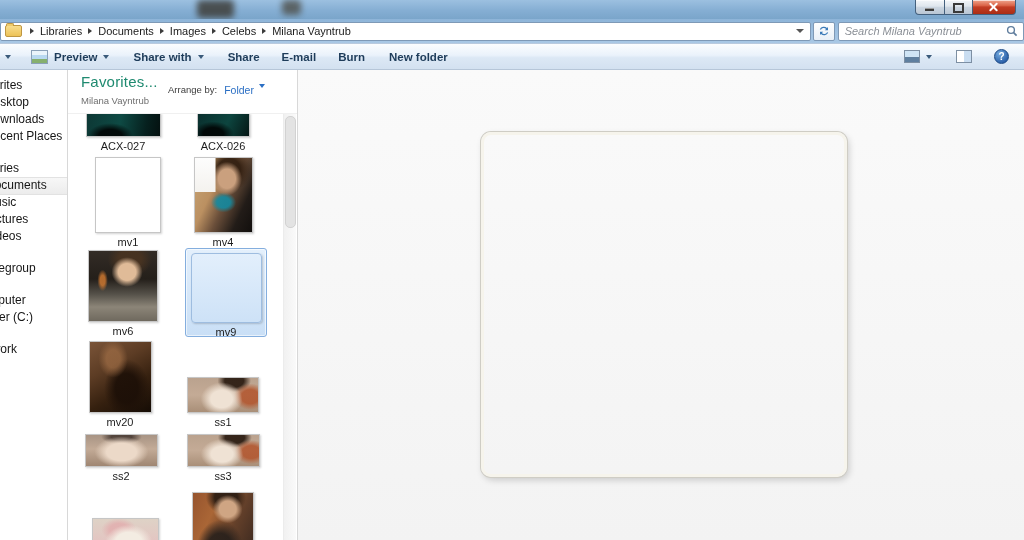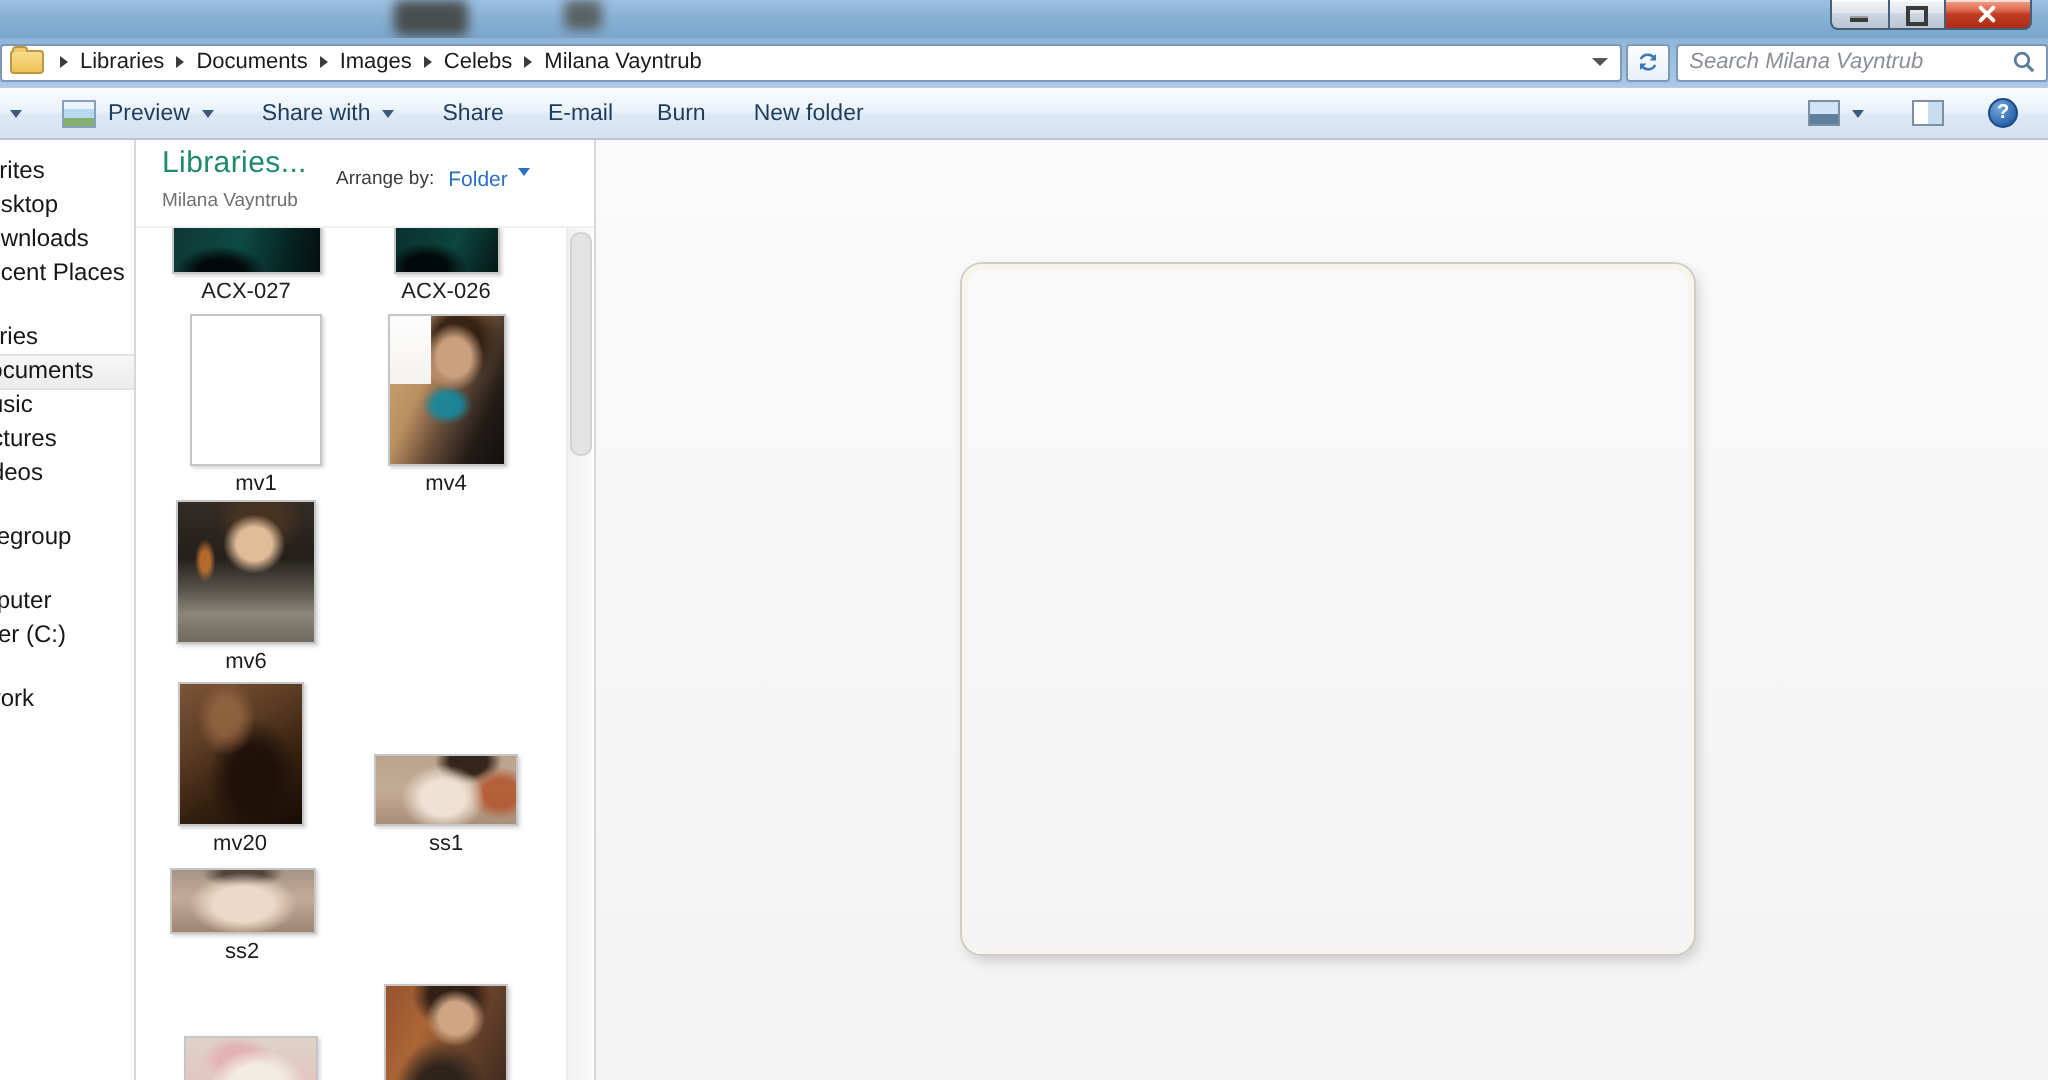--- a/index.html
+++ b/index.html
@@ -52,21 +52,21 @@
   .searchbox input::placeholder{color:#8a8f96;font-style:italic;}
   .searchbox svg{margin:0 5px;}
 
   
   .toolbar{position:absolute;left:0;top:43px;width:1024px;height:27px;
     background:linear-gradient(180deg,#fbfdfe 0%,#eaf2fb 45%,#dce8f5 55%,#d3e1f0 100%);
     border-top:1px solid #b9cade;border-bottom:1px solid #b6c6d8;box-sizing:border-box;
     display:flex;align-items:center;font-size:11.5px;color:#1e3c5a;}
   .org-arrow{width:0;height:0;border-top:4px solid #3a5a7a;border-left:3.5px solid transparent;
     border-right:3.5px solid transparent;margin:0 14px 0 5px;}
-  .tbtn{display:flex;align-items:center;padding:3px 6px;border-radius:3px;cursor:default;white-space:nowrap;}
+  .tbtn{display:flex;align-items:center;padding:3px 6px;border-radius:3px;cursor:default;white-space:nowrap;font-weight:bold;}
   .dd{width:0;height:0;border-top:4px solid #3a5a7a;border-left:3.5px solid transparent;
     border-right:3.5px solid transparent;margin-left:6px;}
   .dd.blue{border-top-color:#2b6fc4;margin-left:5px;}
   .picon{width:15px;height:12px;border:1px solid #8aa0b8;margin-right:6px;
     background:linear-gradient(180deg,#eaf4fb 0 30%,#b9d9f0 30% 65%,#86b06e 65% 100%);}
   .tb-right{margin-left:auto;display:flex;align-items:center;margin-right:10px;}
   .viewsbtn,.panebtn,.helpbtn{display:flex;align-items:center;padding:3px 5px;}
   .views-icon{width:16px;height:13px;border:1px solid #7d8fa3;box-sizing:border-box;
     background:linear-gradient(180deg,#cfe4f5 0 55%,#5f7f9f 55% 100%);}
   .pane-icon{width:16px;height:13px;border:1px solid #7d8fa3;box-sizing:border-box;
@@ -283,21 +283,21 @@
       <div class="sitem child" style="top:142px">Pictures</div>
       <div class="sitem child" style="top:159px">Videos</div>
       <div class="sitem root" style="top:191px">Homegroup</div>
       <div class="sitem root" style="top:223px">Computer</div>
       <div class="sitem child" style="top:240px">Acer (C:)</div>
       <div class="sitem root" style="top:272px">Network</div>
     </div>
 
     <div class="filelist">
       <div class="lheader">
-        <div class="ltitle">Libraries...</div>
+        <div class="ltitle">Favorites...</div>
         <div class="lsub">Milana Vayntrub</div>
         <div class="arrange">
           <span class="alabel">Arrange by:</span>
           <span class="avalue">Folder</span>
           <span class="dd blue"></span>
         </div>
       </div>
 
       <div class="fitem" style="left:10px;top:43px;width:90px;">
         <div class="timg g-acx1" style="width:75px;height:24px;"></div>
@@ -312,32 +312,40 @@
         <div class="tlabel">mv1</div>
       </div>
       <div class="fitem" style="left:110px;top:87px;width:90px;">
         <div class="timg g-mv4" style="width:59px;height:76px;"></div>
         <div class="tlabel">mv4</div>
       </div>
       <div class="fitem" style="left:10px;top:180px;width:90px;">
         <div class="timg g-mv6" style="width:70px;height:72px;"></div>
         <div class="tlabel">mv6</div>
       </div>
+      <div class="fsel fitem" style="left:117px;top:178px;width:82px;height:89px;">
+        <div class="timg g-photo" style="width:71px;height:70px;"></div>
+        <div class="tlabel">mv9</div>
+      </div>
       <div class="fitem" style="left:10px;top:271px;width:84px;">
         <div class="timg g-mv20" style="width:63px;height:72px;"></div>
         <div class="tlabel">mv20</div>
       </div>
       <div class="fitem" style="left:110px;top:307px;width:90px;">
         <div class="timg g-ss1" style="width:72px;height:36px;"></div>
         <div class="tlabel">ss1</div>
       </div>
       <div class="fitem" style="left:8px;top:364px;width:90px;">
         <div class="timg g-ss2" style="width:73px;height:33px;"></div>
         <div class="tlabel">ss2</div>
       </div>
+      <div class="fitem" style="left:110px;top:364px;width:90px;">
+        <div class="timg g-ss1" style="width:73px;height:33px;"></div>
+        <div class="tlabel">ss3</div>
+      </div>
       <div class="fitem" style="left:12px;top:448px;width:90px;">
         <div class="timg g-pink" style="width:67px;height:40px;"></div>
         <div class="tlabel"></div>
       </div>
       <div class="fitem" style="left:115px;top:422px;width:80px;">
         <div class="timg g-port" style="width:62px;height:75px;"></div>
         <div class="tlabel"></div>
       </div>
 
       <div class="scrollbar">

